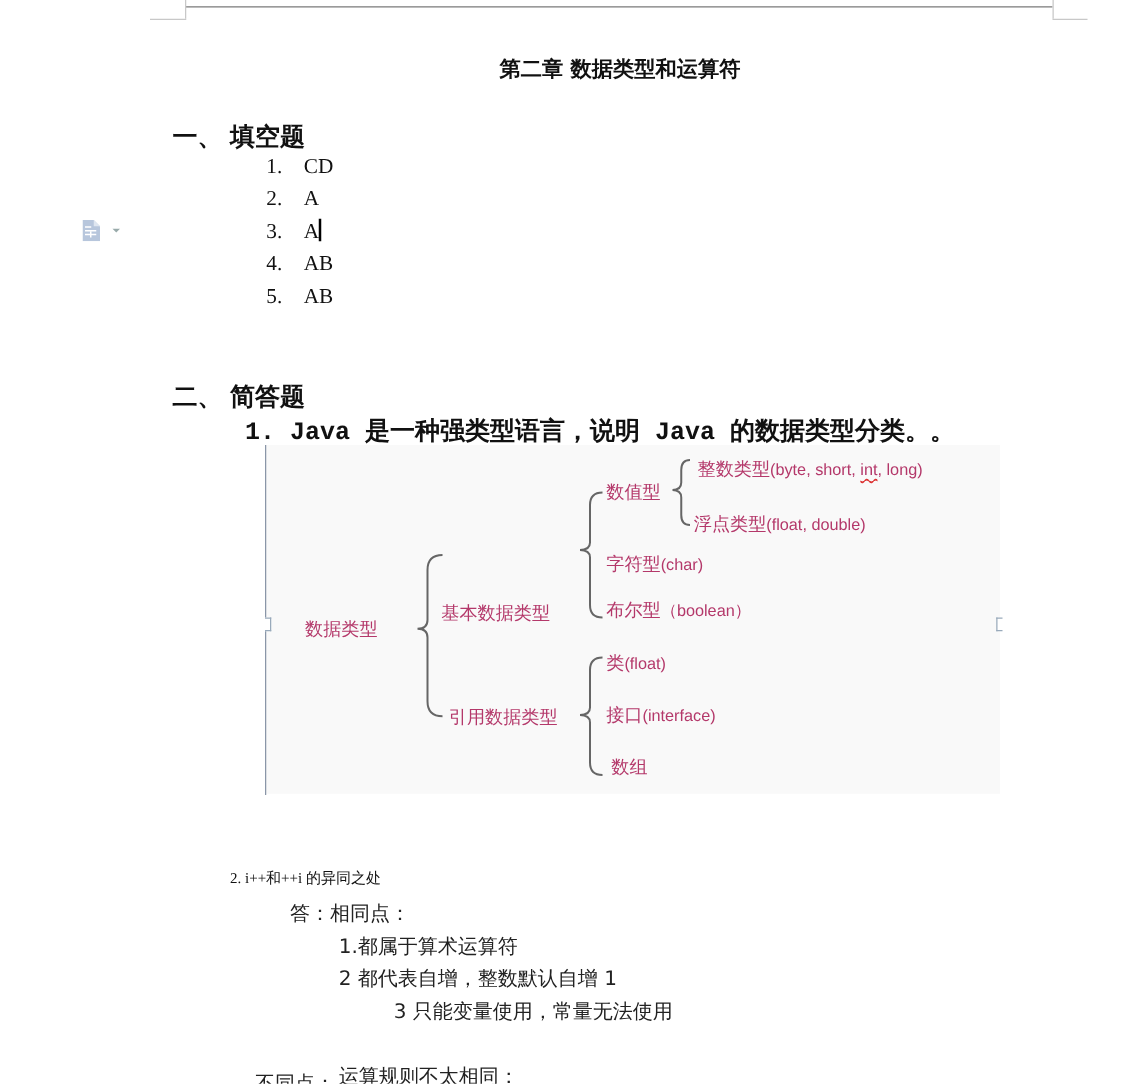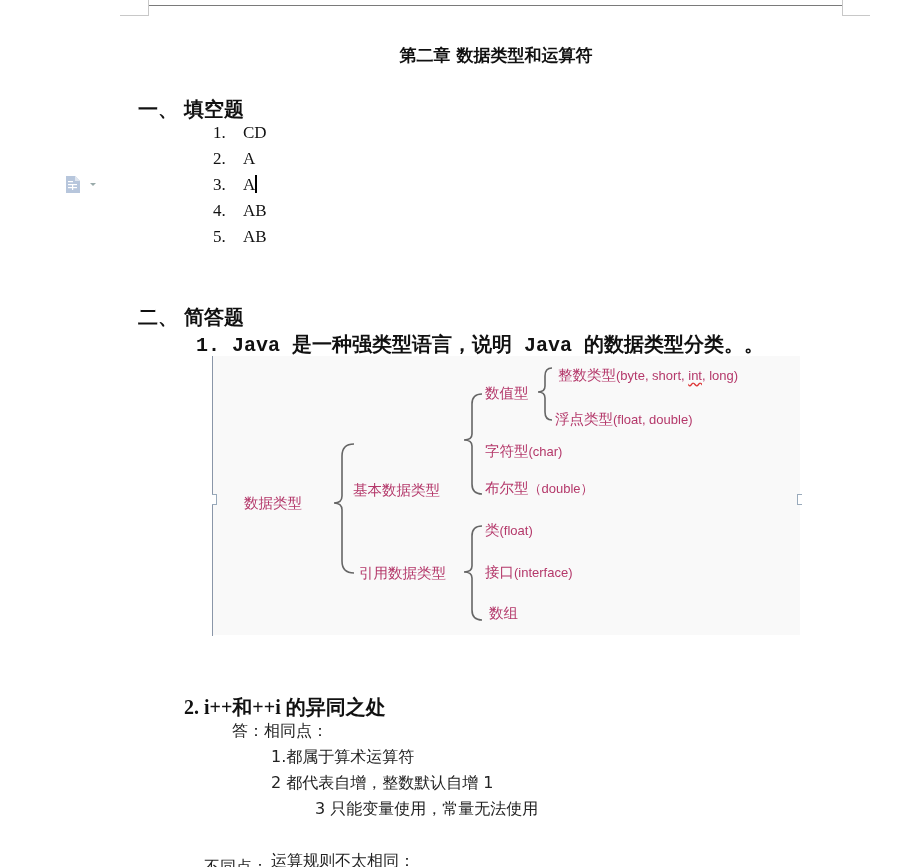--- a/index.html
+++ b/index.html
@@ -29,21 +29,21 @@
 
   .q1 { left:196px; top:331px; font-size:20px; font-weight:bold; font-family:Liberation Mono, monospace; }
 
   
   .diagram { left:212px; top:356px; width:588px; height:279px; background:#f9f9f9; }
   .diagram-border-left { left:212px; top:356px; width:1px; height:280px; background:#8a96a8; }
   .handle { width:4px; height:9px; border:1px solid #9ab; border-left:none; background:#fff; }
   .dg { color:#b4386a; font-size:14.5px; font-family:"DejaVu Sans",sans-serif; white-space:nowrap; }
   .dg .en { font-family:Liberation Sans, sans-serif; font-size:13px; }
 
-  .q2 { left:184px; top:694px; font-size:20px; font-weight:bold; font-family:"Liberation Serif",serif; }
+  .q2 { left:184px; top:694px; font-size:12px; font-weight:normal; font-family:"Liberation Serif",serif; }
   .ans { font-size:16px; font-family:"DejaVu Sans",sans-serif; color:#222; }
   .wavy { text-decoration: underline wavy #d33; text-underline-offset:2px; }
 </style>
 </head>
 <body>
 
 <div class="abs top-rule"></div>
 <div class="abs corner-l-v"></div>
 <div class="abs corner-l-h"></div>
 <div class="abs corner-r-v"></div>
@@ -114,21 +114,21 @@
 <div class="abs dg" style="left:558px; top:366px;">
   <span>整数类型</span><span class="en">(byte, short, </span><span class="en wavy">int</span><span class="en">, long)</span>
 </div>
 <div class="abs dg" style="left:555px; top:410px;">
   <span>浮点类型</span><span class="en">(float, double)</span>
 </div>
 <div class="abs dg" style="left:485px; top:442px;">
   <span>字符型</span><span class="en">(char)</span>
 </div>
 <div class="abs dg" style="left:485px; top:479px;">
-  <span>布尔型</span><span class="en">（double）</span>
+  <span>布尔型</span><span class="en">（boolean）</span>
 </div>
 <div class="abs dg" style="left:485px; top:521px;">
   <span>类</span><span class="en">(float)</span>
 </div>
 <div class="abs dg" style="left:485px; top:563px;">
   <span>接口</span><span class="en">(interface)</span>
 </div>
 <div class="abs dg" style="left:489px; top:604px;">数组</div>
 
 <div class="abs q2">2.   i++和++i 的异同之处</div>

